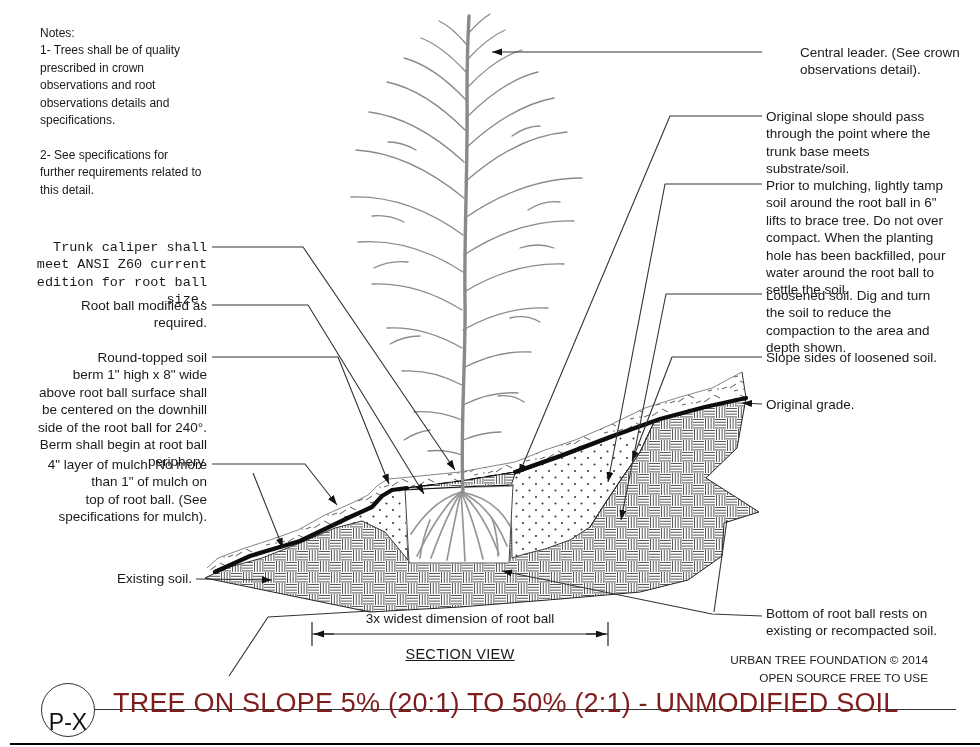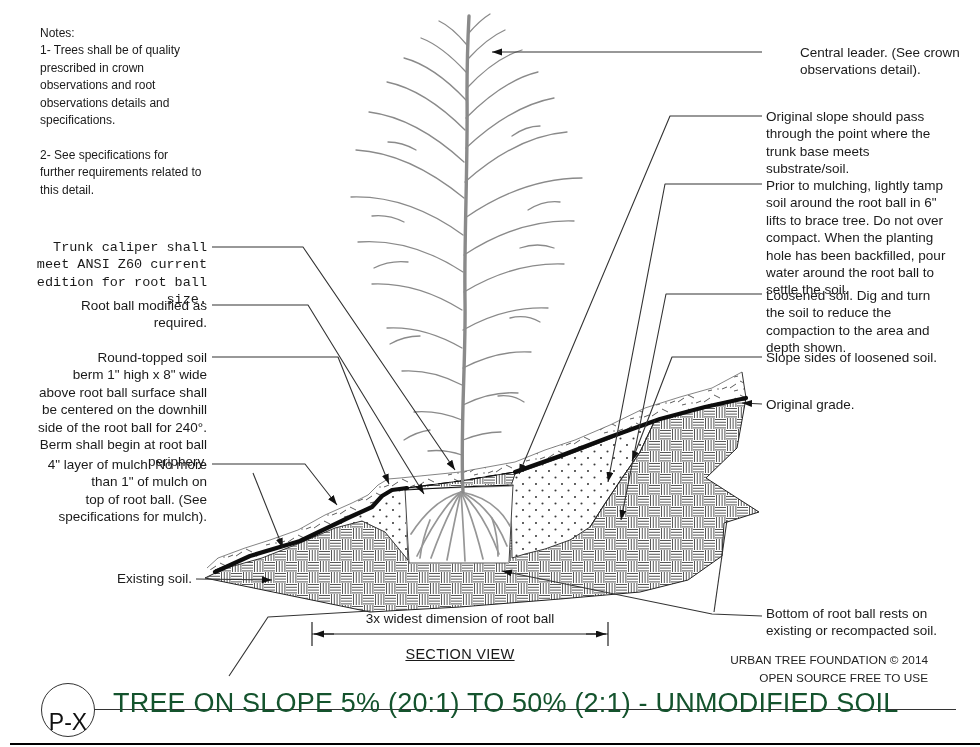--- a/index.html
+++ b/index.html
@@ -11,21 +11,21 @@
   .sheet svg{position:absolute;left:0;top:0;}
   .lbl{
     position:absolute;font-size:13.5px;line-height:17.4px;
     white-space:pre-line;color:#1a1a1a;
   }
   .lbl.right-al{text-align:right;}
   .notes{position:absolute;left:40px;top:25px;width:200px;font-size:12px;line-height:17.4px;white-space:pre-line;}
   .dim-label{position:absolute;left:312px;top:611px;width:296px;text-align:center;font-size:13.5px;}
   .view-label{position:absolute;left:312px;top:646px;width:296px;text-align:center;font-size:14.5px;font-weight:normal;text-decoration:underline;letter-spacing:.3px;}
   .credit{position:absolute;right:52px;top:651px;text-align:right;font-size:11.8px;line-height:18px;color:#222;white-space:pre-line;}
-  .sheet-title{position:absolute;left:113px;top:688px;font-size:27px;letter-spacing:.2px;color:#14532d;white-space:nowrap;}
+  .sheet-title{position:absolute;left:113px;top:688px;font-size:27px;letter-spacing:.2px;color:#7f1d1d;white-space:nowrap;}
   .detail-bubble{
     position:absolute;left:41px;top:683px;width:54px;height:54px;border:1.6px solid #333;
     border-radius:50%;display:flex;align-items:flex-end;justify-content:center;
     font-size:23px;color:#111;background:#fff;box-sizing:border-box;
   }
   .title-rule{position:absolute;left:94px;top:709px;width:862px;height:0;border-top:1.6px solid #333;}
   .sheet-rule{position:absolute;left:10px;top:743px;width:970px;height:0;border-top:2.6px solid #000;}
 </style>
 </head>
 <body>

